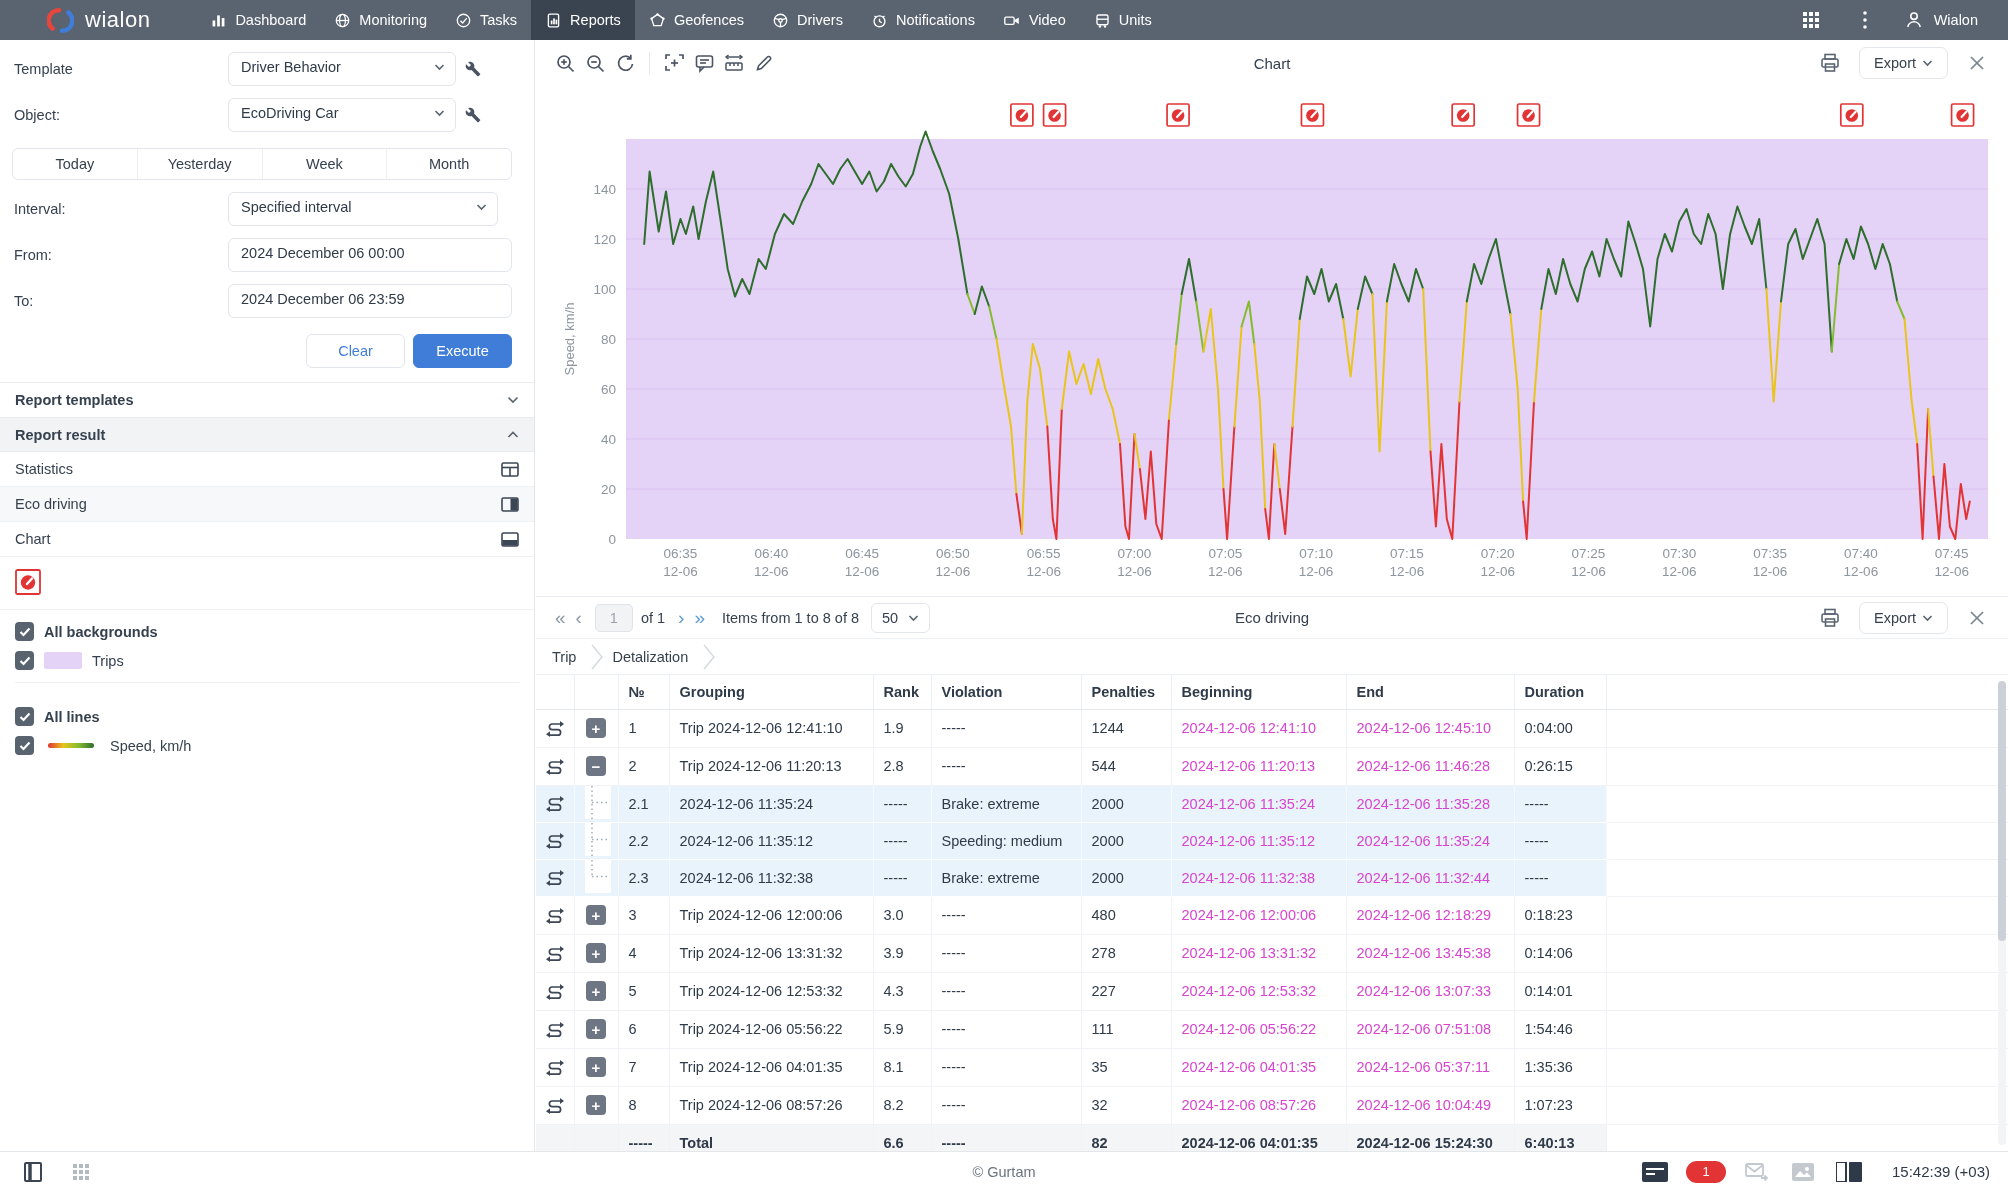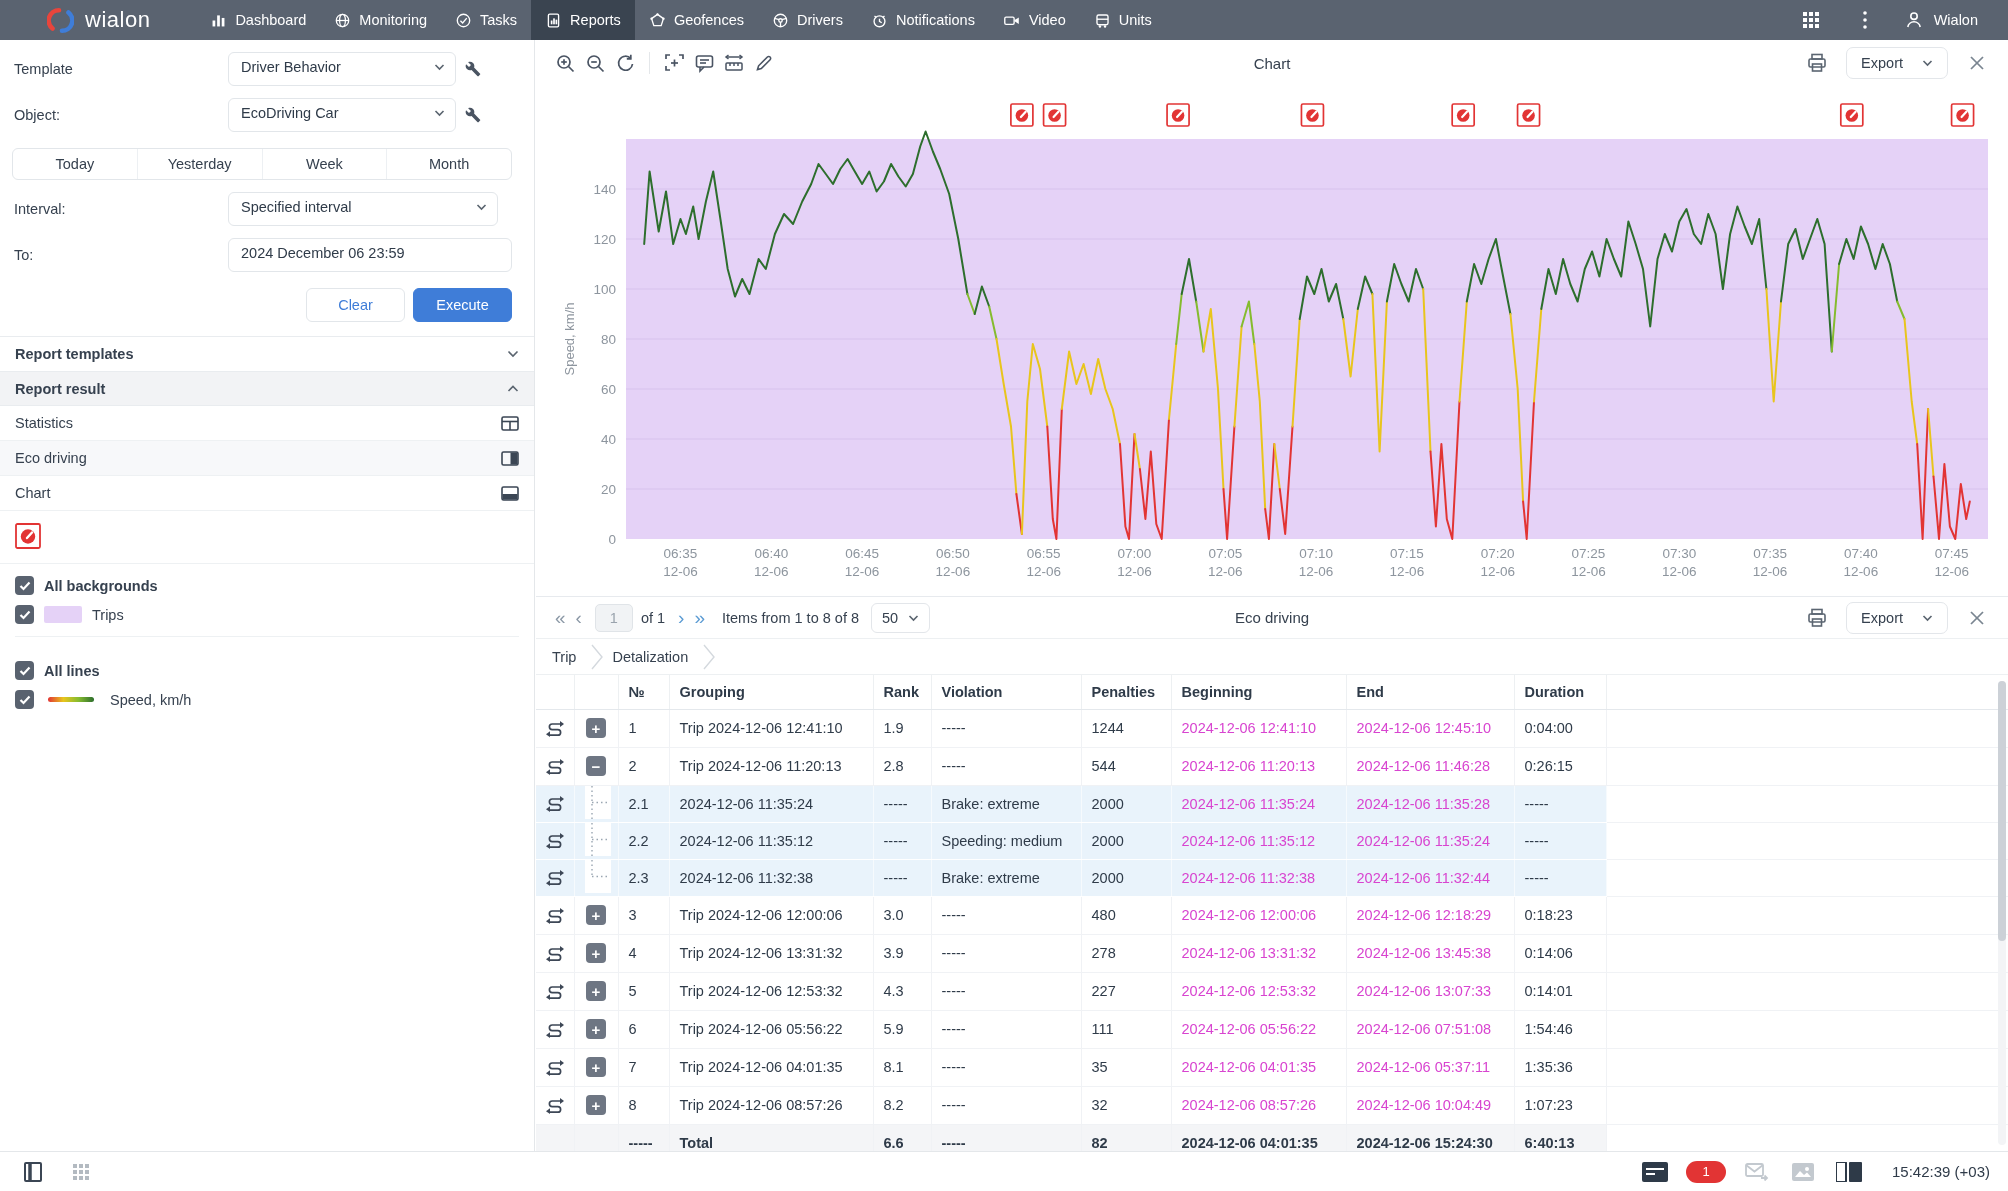--- a/index.html
+++ b/index.html
@@ -46,21 +46,21 @@
   .swatch-trips { width: 38px; height: 17px; border-radius: 2px; }
   .swatch-speed { width: 46px; height: 5px; border-radius: 3px; background: linear-gradient(90deg,#e23434,#e8c51d,#85bb2f,#2d6e2d); margin-left: 4px; margin-right: 6px; }
 
   
   .main { position: absolute; top: 40px; left: 536px; right: 0; bottom: 40px; background: #fff; }
   .panel-head { height: 46px; display: flex; align-items: center; padding: 0 16px 0 14px; position: relative; }
   .tool { width: 30px; height: 30px; display: flex; align-items: center; justify-content: center; color: #4a5463; cursor: pointer; }
   .tool-sep { width: 1px; height: 22px; background: #e4e7ea; margin: 0 9px; }
   .panel-title { position: absolute; left: 0; right: 0; text-align: center; font-size: 15px; color: #36414f; pointer-events: none; }
   .head-right { margin-left: auto; display: flex; align-items: center; gap: 14px; z-index: 2; }
-  .export-btn { display: flex; align-items: center; gap: 19px; height: 32px; padding: 0 14px; border: 1px solid #e3e6ea; border-radius: 7px; background: #fff; color: #36414f; font-size: 14.5px; cursor: pointer; }
+  .export-btn { display: flex; align-items: center; gap: 6px; height: 32px; padding: 0 14px; border: 1px solid #e3e6ea; border-radius: 7px; background: #fff; color: #36414f; font-size: 14.5px; cursor: pointer; }
   .icon-btn { display: flex; align-items: center; justify-content: center; width: 30px; height: 30px; cursor: pointer; color: #5b6571; }
 
   .chart-section { position: absolute; top: 0; left: 0; right: 0; height: 556px; }
   .chart-body { position: relative; height: 509px; }
 
   .table-section { position: absolute; top: 556px; left: 0; right: 0; bottom: 0; border-top: 1px solid #e7eaee; }
   .pg-row { height: 42px; display: flex; align-items: center; padding: 0 16px 0 14px; border-bottom: 1px solid #edf0f2; position: relative; font-size: 14.5px; }
   .pg-arrow { font-size: 19px; padding: 0 5px; cursor: pointer; }
   .pg-dis { color: #8b98a6; }
   .pg-en { color: #5b9bd3; }
@@ -274,20 +274,26 @@
       <div class="quick-tab">Week</div>
       <div class="quick-tab">Month</div>
     </div>
   <div class="form-row">
     <label>Interval:</label>
     <div class="control w-int">
       <span>Specified interval</span>
       <svg width="11" height="8" viewBox="0 0 11 8">
           <polyline points="1.5,2 5.5,6 9.5,2" fill="none" stroke="#5a646f" stroke-width="1.6"></polyline>
         </svg>
+    </div>
+  </div>
+  <div class="form-row">
+    <label>From:</label>
+    <div class="control w-date">
+      <span>2024 December 06 00:00</span>
     </div>
   </div>
   <div class="form-row">
     <label>To:</label>
     <div class="control w-date">
       <span>2024 December 06 23:59</span>
     </div>
   </div>
   <div class="btn-row">
     <div class="btn btn-clear">Clear</div>
@@ -949,20 +955,21 @@
           <rect x="13" y="1" width="4" height="4"></rect>
           <rect x="1" y="7" width="4" height="4"></rect>
           <rect x="7" y="7" width="4" height="4"></rect>
           <rect x="13" y="7" width="4" height="4"></rect>
           <rect x="1" y="13" width="4" height="4"></rect>
           <rect x="7" y="13" width="4" height="4"></rect>
           <rect x="13" y="13" width="4" height="4"></rect>
         </svg>
     </span>
   </div>
+  <div class="sb-center">© Gurtam</div>
   <div class="sb-right">
     <span class="icon-btn">
       <svg width="26" height="20" viewBox="0 0 26 20">
           <rect x="0" y="0" width="26" height="20" rx="2" fill="#2e3a48"></rect>
           <line x1="4" y1="7" x2="22" y2="7" stroke="#fff" stroke-width="2"></line>
           <line x1="4" y1="12" x2="13" y2="12" stroke="#fff" stroke-width="2"></line>
         </svg>
     </span>
     <span class="badge">1</span>
     <span class="icon-btn">

